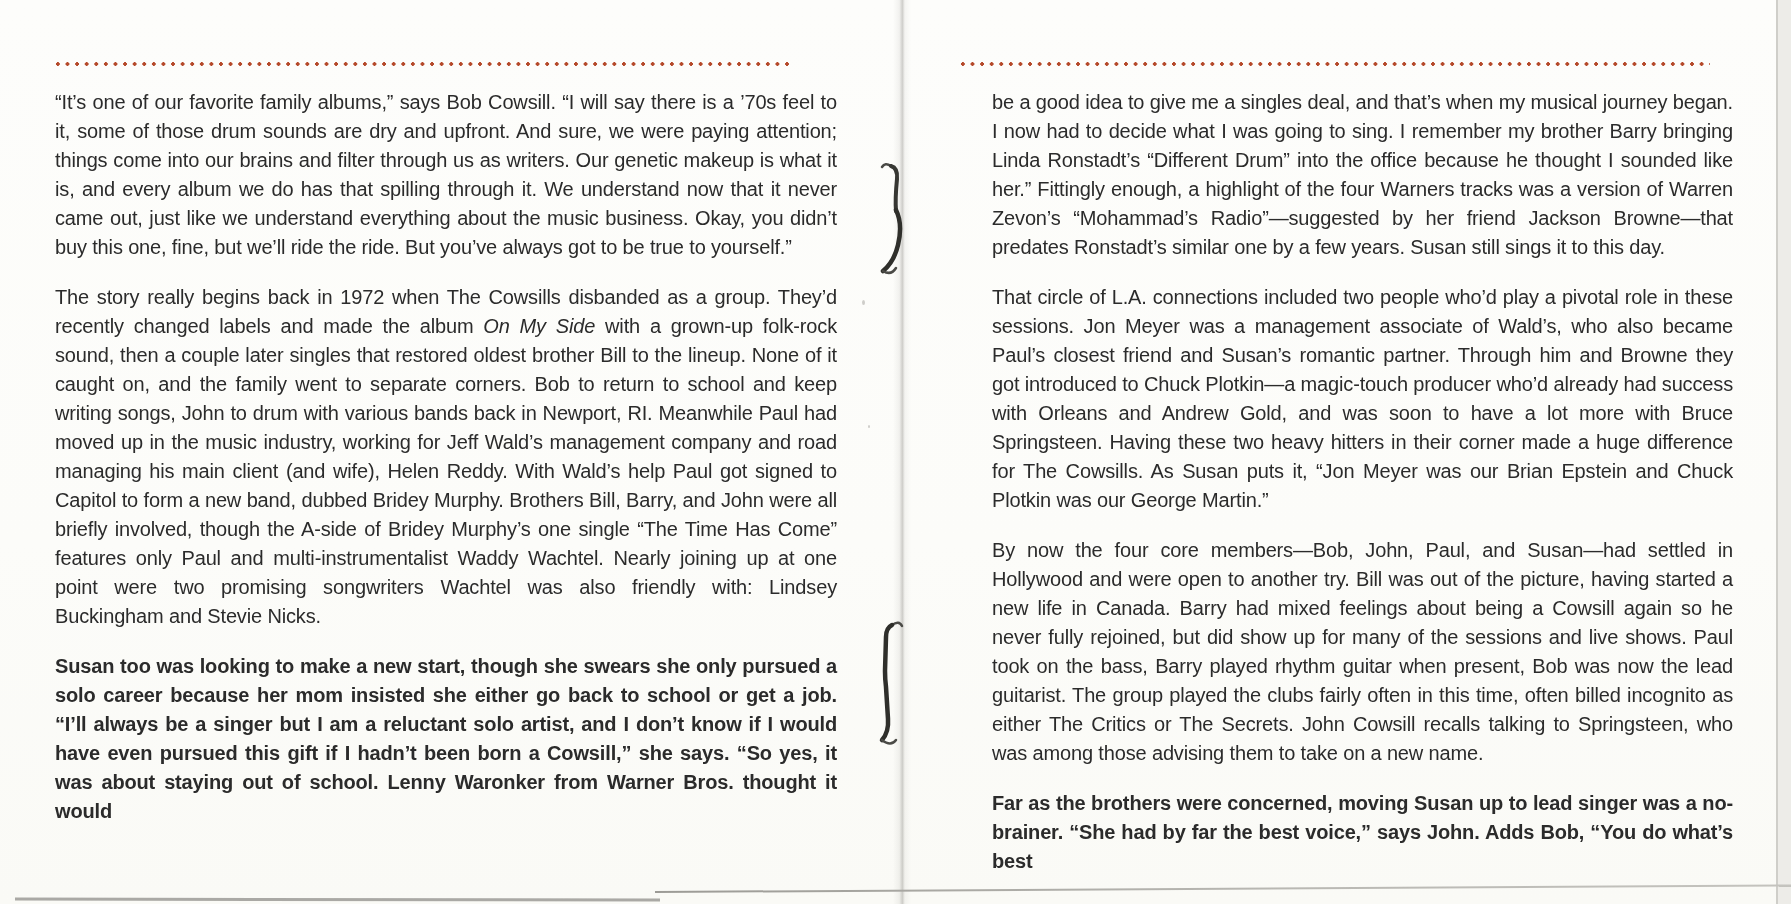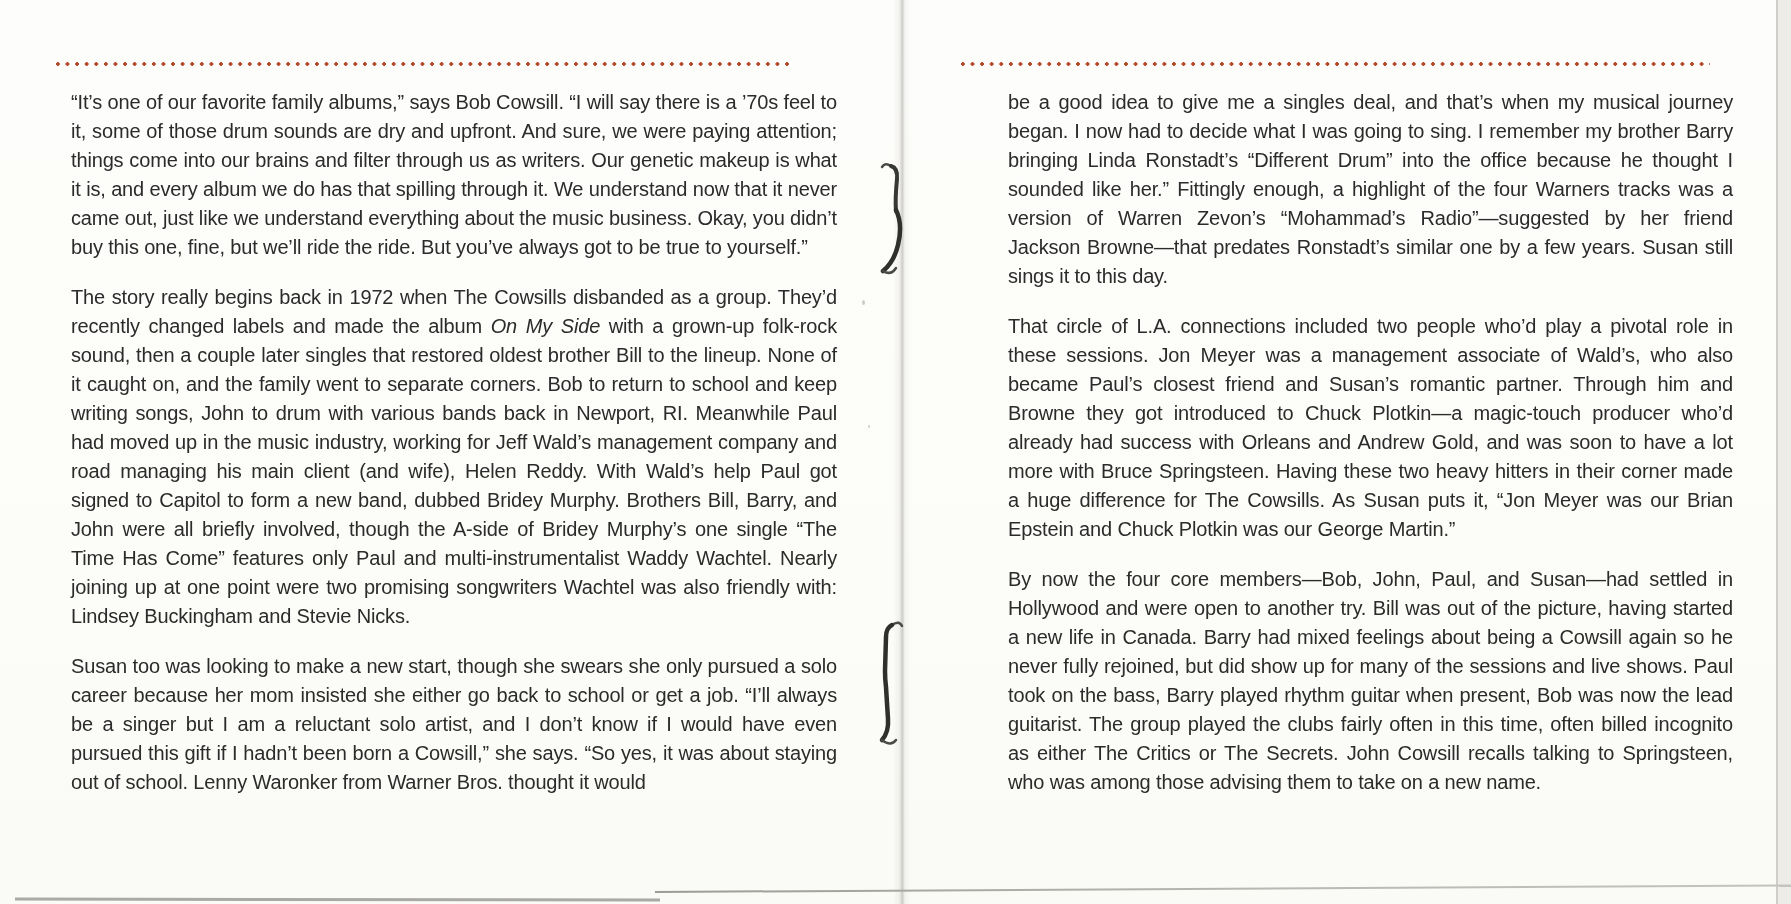--- a/index.html
+++ b/index.html
@@ -16,28 +16,28 @@
     font-family: "Liberation Sans", "DejaVu Sans", sans-serif;
   }
   .text-col {
     position: absolute;
     top: 88px;
     color: #2b2b2b;
   }
   .text-col.left  { left: 55px;  width: 782px; }
   .text-col.right { left: 992px; width: 741px; }
   .text-col p {
-    margin: 0 0 21px 16px;
+    margin: 0 0 21px 0;
     font-size: 20px;
     line-height: 29px;
     letter-spacing: -0.15px;
     text-align: justify;
     color: #2b2b2b;
   }
-  .text-col p:last-child { margin-bottom: 0; }
+  .text-col p:last-child { margin-bottom: 0; font-weight: bold; }
   .dotted-divider {
     position: absolute;
     top: 61px;
     height: 6px;
     background-image: radial-gradient(circle 2px at 3px 3px, var(--dot-color, #b5492a) 85%, rgba(0,0,0,0) 100%);
     background-size: 9.6px 6px;
     background-repeat: repeat-x;
   }
   .dotted-divider.left  { left: 55px;  width: 737px; }
   .dotted-divider.right { left: 960px; width: 750px; }
@@ -110,20 +110,21 @@
         <p><span>Susan too was looking to make a new start, though she swears she only pursued a solo career because her mom insisted she either go back to school or get a job. “I’ll always be a singer but I am a reluctant solo artist, and I don’t know if I would have even pursued this gift if I hadn’t been born a Cowsill,” she says. “So yes, it was about staying out of school. Lenny Waronker from Warner Bros. thought it would</span></p>
       </div>
   </div>
 
   <div>
     <div class="dotted-divider right" style="--dot-color: #b5492a;"></div>
     <div class="text-col right">
         <p><span>be a good idea to give me a singles deal, and that’s when my musical journey began. I now had to decide what I was going to sing. I remember my brother Barry bringing Linda Ronstadt’s “Different Drum” into the office because he thought I sounded like her.” Fittingly enough, a highlight of the four Warners tracks was a version of Warren Zevon’s “Mohammad’s Radio”—suggested by her friend Jackson Browne—that predates Ronstadt’s similar one by a few years. Susan still sings it to this day.</span></p>
         <p><span>That circle of L.A. connections included two people who’d play a pivotal role in these sessions. Jon Meyer was a management associate of Wald’s, who also became Paul’s closest friend and Susan’s romantic partner. Through him and Browne they got introduced to Chuck Plotkin—a magic-touch producer who’d already had success with Orleans and Andrew Gold, and was soon to have a lot more with Bruce Springsteen. Having these two heavy hitters in their corner made a huge difference for The Cowsills. As Susan puts it, “Jon Meyer was our Brian Epstein and Chuck Plotkin was our George Martin.”</span></p>
         <p><span>By now the four core members—Bob, John, Paul, and Susan—had settled in Hollywood and were open to another try. Bill was out of the picture, having started a new life in Canada. Barry had mixed feelings about being a Cowsill again so he never fully rejoined, but did show up for many of the sessions and live shows. Paul took on the bass, Barry played rhythm guitar when present, Bob was now the lead guitarist. The group played the clubs fairly often in this time, often billed incognito as either The Critics or The Secrets. John Cowsill recalls talking to Springsteen, who was among those advising them to take on a new name.</span></p>
+        <p><span>Far as the brothers were concerned, moving Susan up to lead singer was a no-brainer. “She had by far the best voice,” says John. Adds Bob, “You do what’s best</span></p>
       </div>
   </div>
 
   <div class="center-fold"></div>
 
   <svg class="staple staple-top" width="32" height="124" viewBox="0 0 32 124" fill="none" xmlns="http://www.w3.org/2000/svg">
     <path d="M17 8 q-6 -4 -9 1" stroke="#4a4a46" stroke-width="2.5" stroke-linecap="round" fill="none"></path>
     <path d="M17 8 q7 2 6 13 q-2 20 -1 32" stroke="#373733" stroke-width="4" stroke-linecap="round" fill="none"></path>
     <path d="M22 52 q7 14 2 35 q-4 17 -15 26" stroke="#2f2f2b" stroke-width="4.5" stroke-linecap="round" fill="none"></path>
     <path d="M9 113 q8 5 13 -3" stroke="#4a4a46" stroke-width="2.5" stroke-linecap="round" fill="none"></path>

